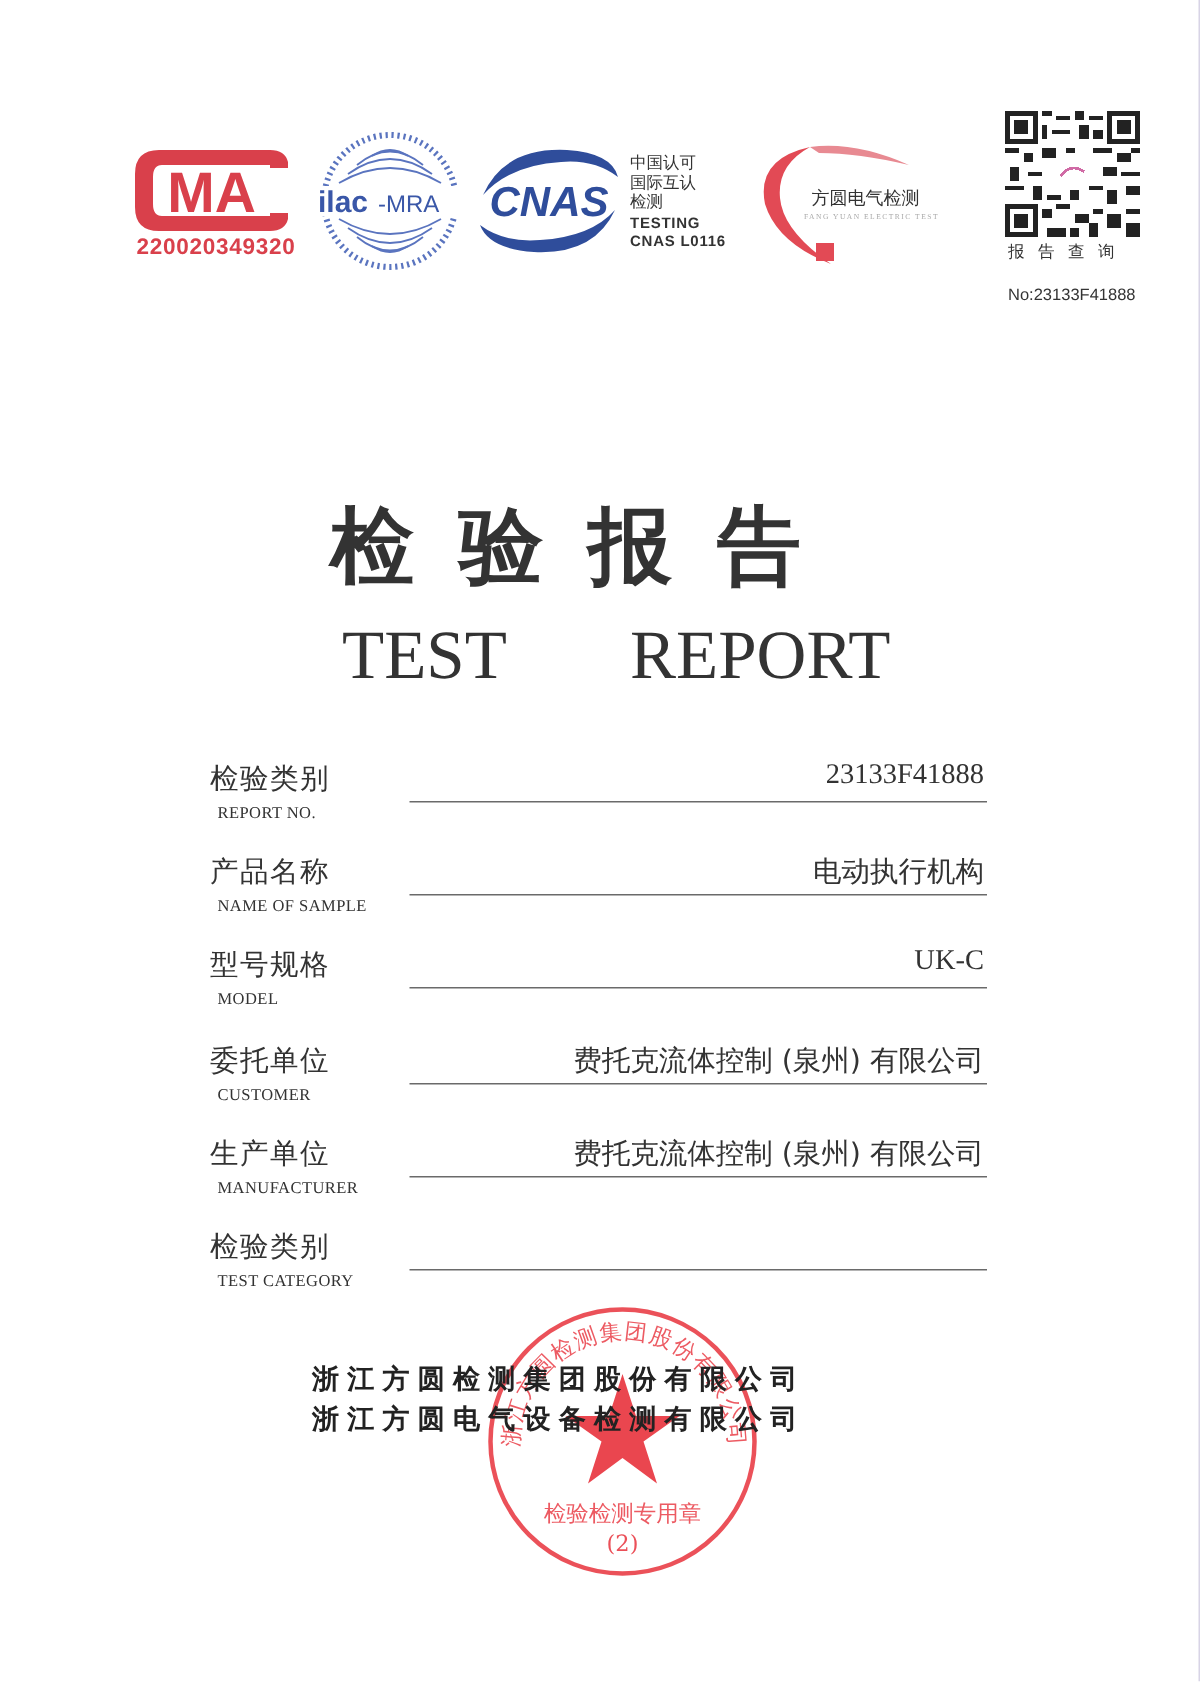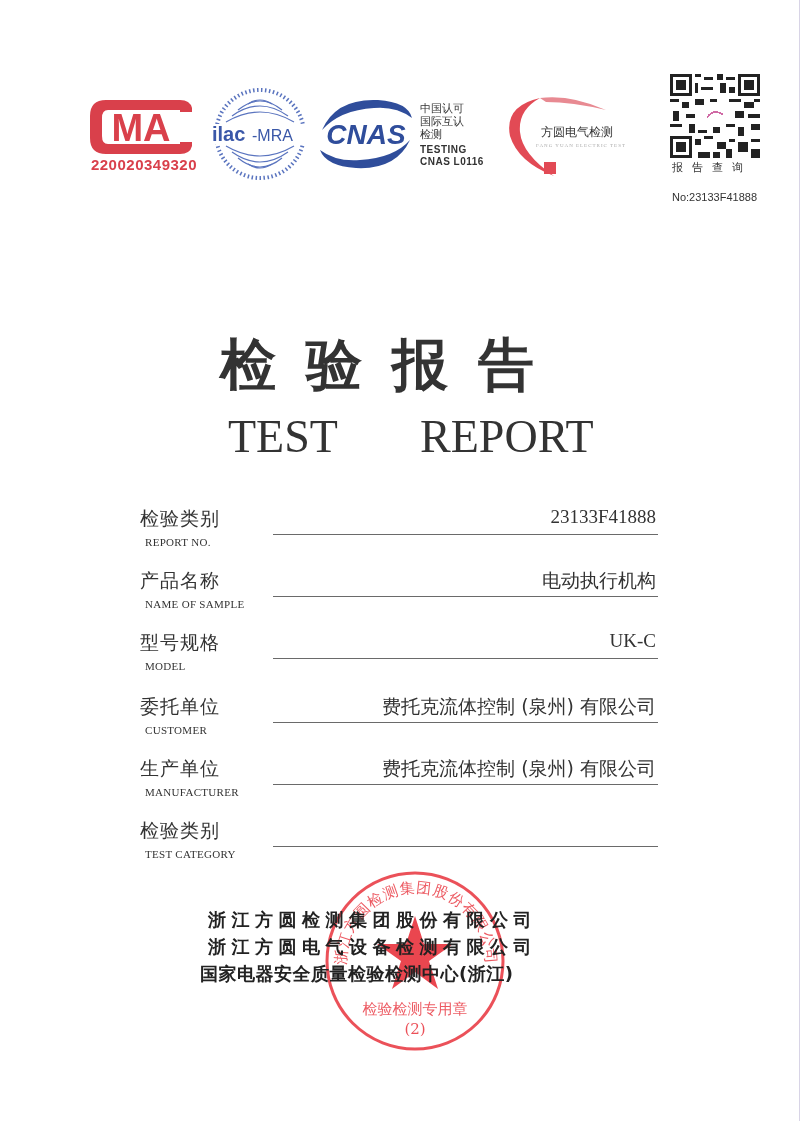--- a/index.html
+++ b/index.html
@@ -199,16 +199,15 @@
     <textPath href="#arcpath" startOffset="50%" text-anchor="middle">浙江方圆检测集团股份有限公司</textPath>
   </text>
   <polygon points="93,48 102,76 131,76 107,93 116,121 93,104 70,121 79,93 55,76 84,76" fill="#e8323c" opacity="0.9"></polygon>
   <text x="93" y="146" text-anchor="middle" font-family="DejaVu Sans, sans-serif" font-size="15" fill="#e8323c" opacity="0.8">检验检测专用章</text>
   <text x="93" y="166" text-anchor="middle" font-family="DejaVu Serif, serif" font-size="15" fill="#e8323c" opacity="0.85">(2)</text>
 </svg>
 
 <div class="issuers">
   <div class="issuer-1">浙江方圆检测集团股份有限公司</div>
   <div class="issuer-2">浙江方圆电气设备检测有限公司</div>
-  <div class="issuer-3">国家电器安全质量检验检测中心(浙江)</div>
 </div>
 
 <div class="edge-right"></div>
 
 </body></html>

